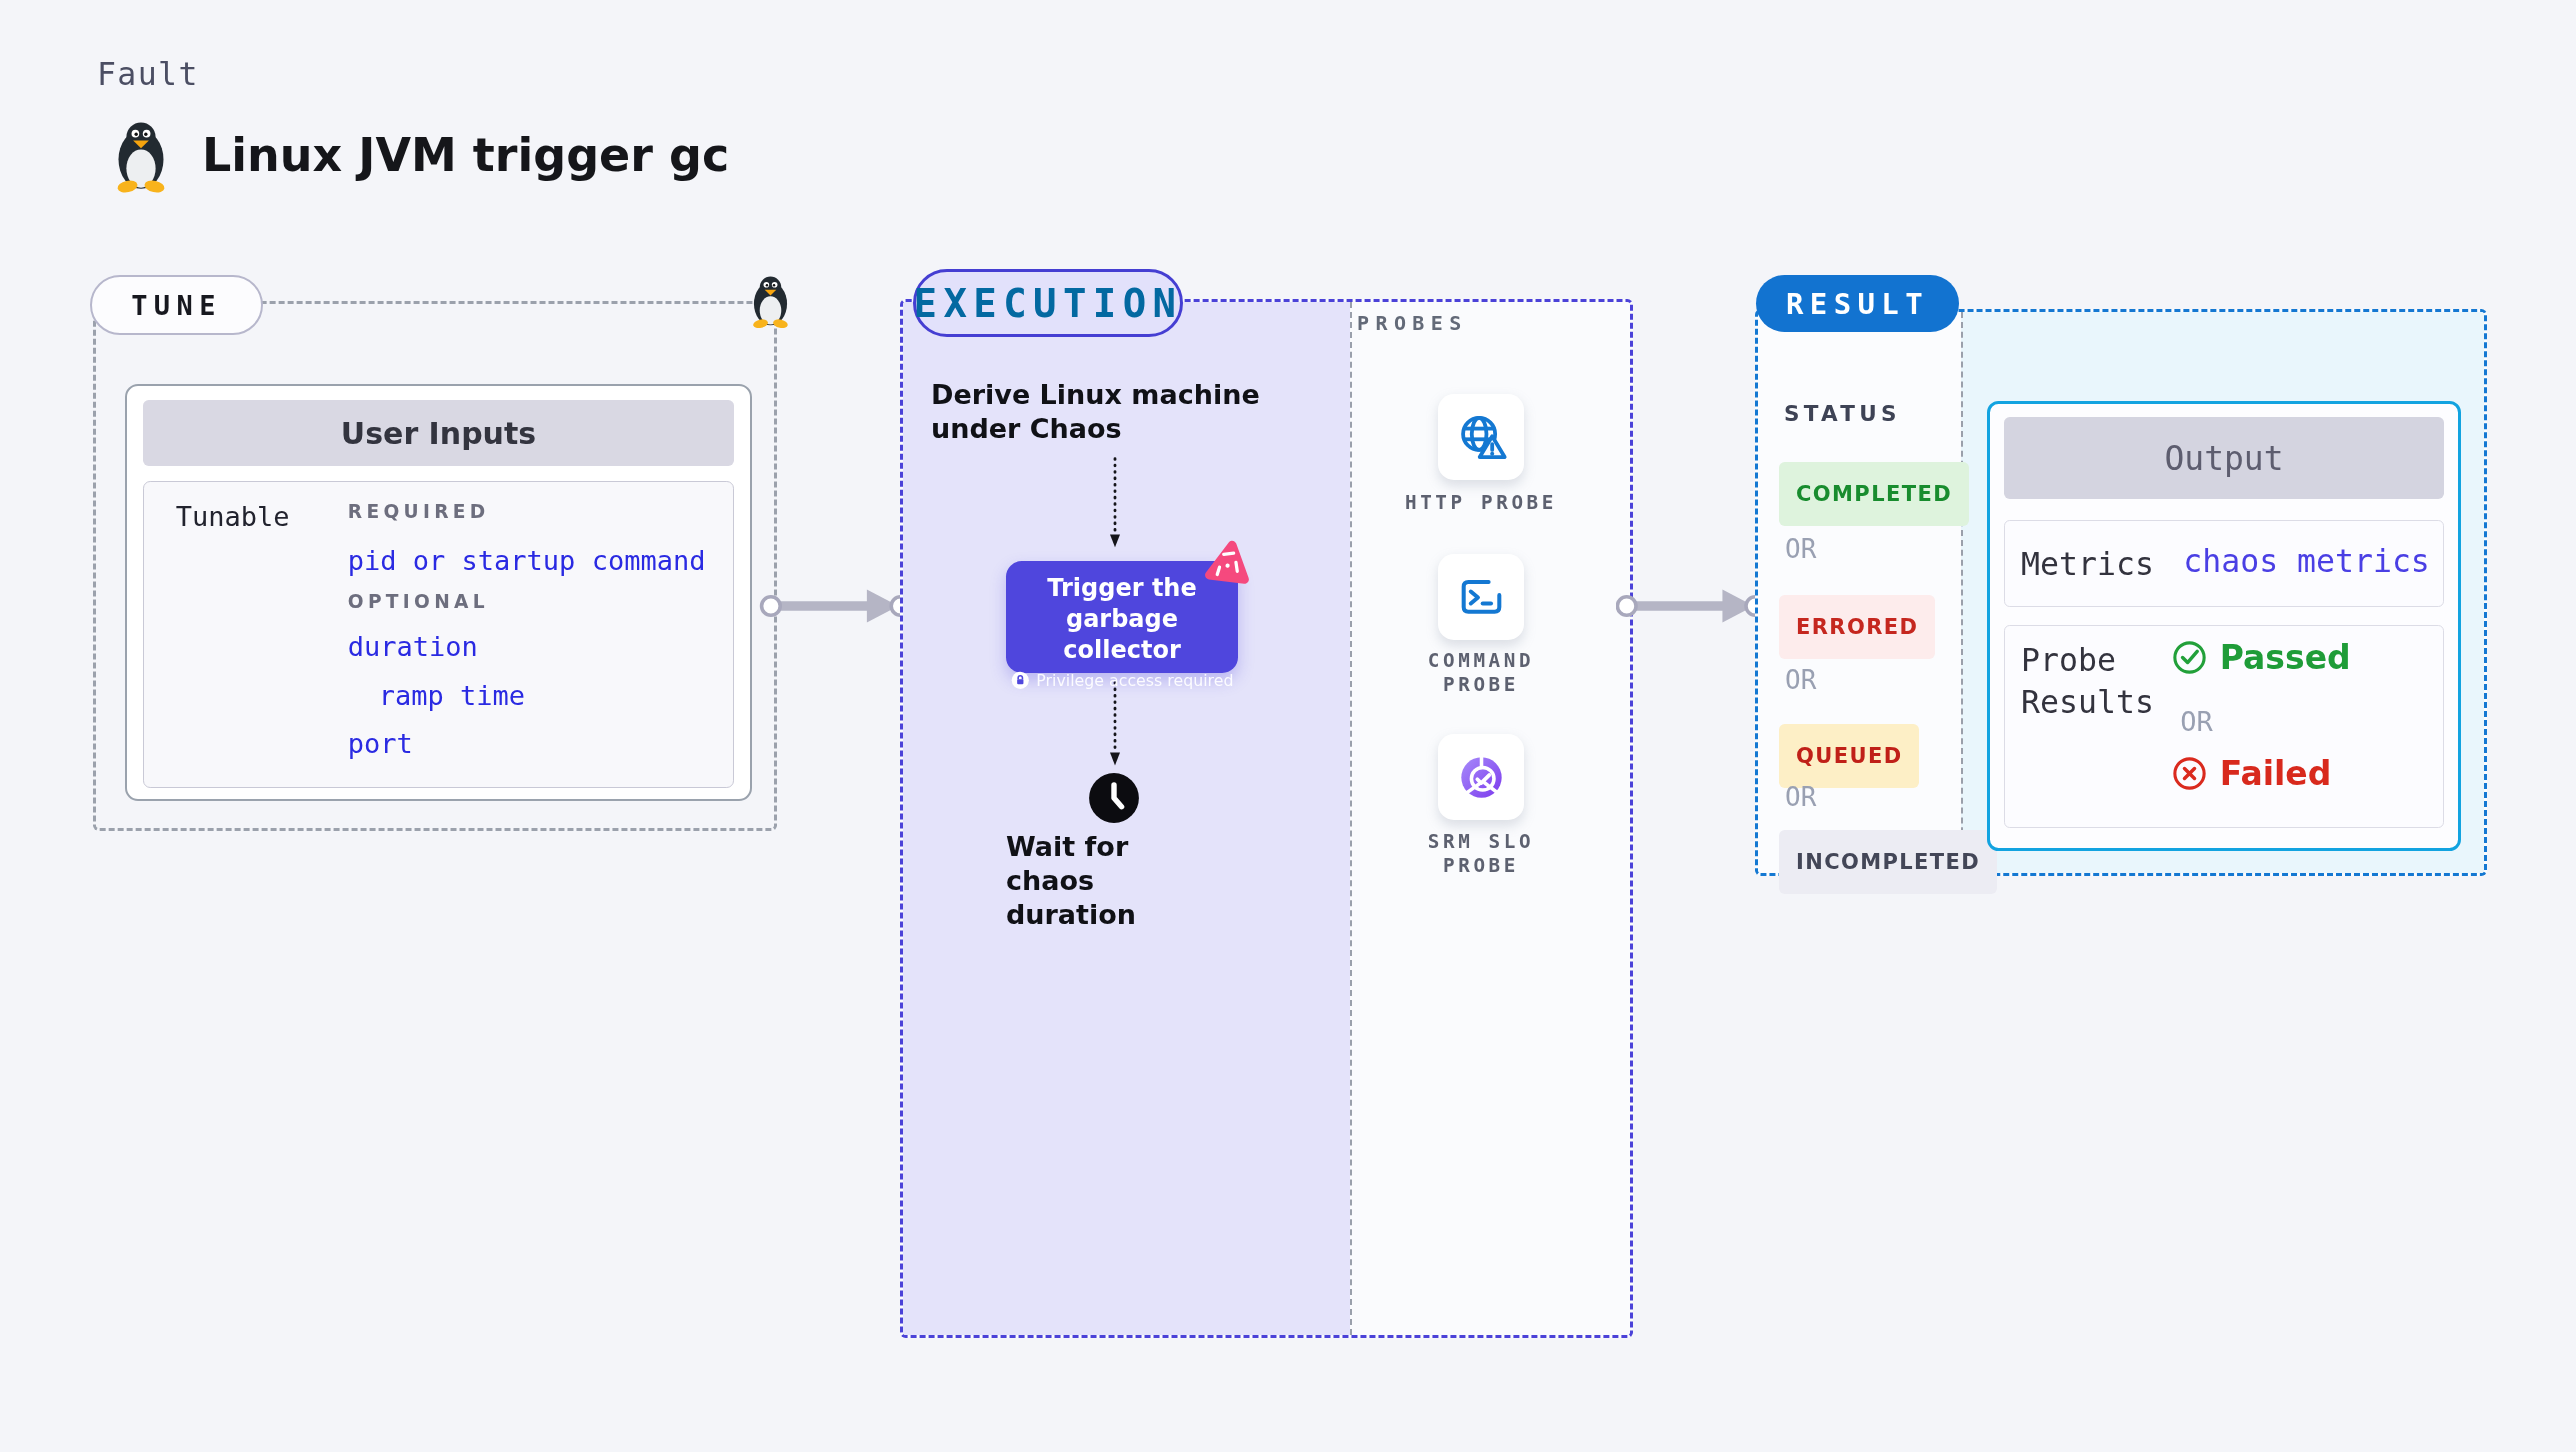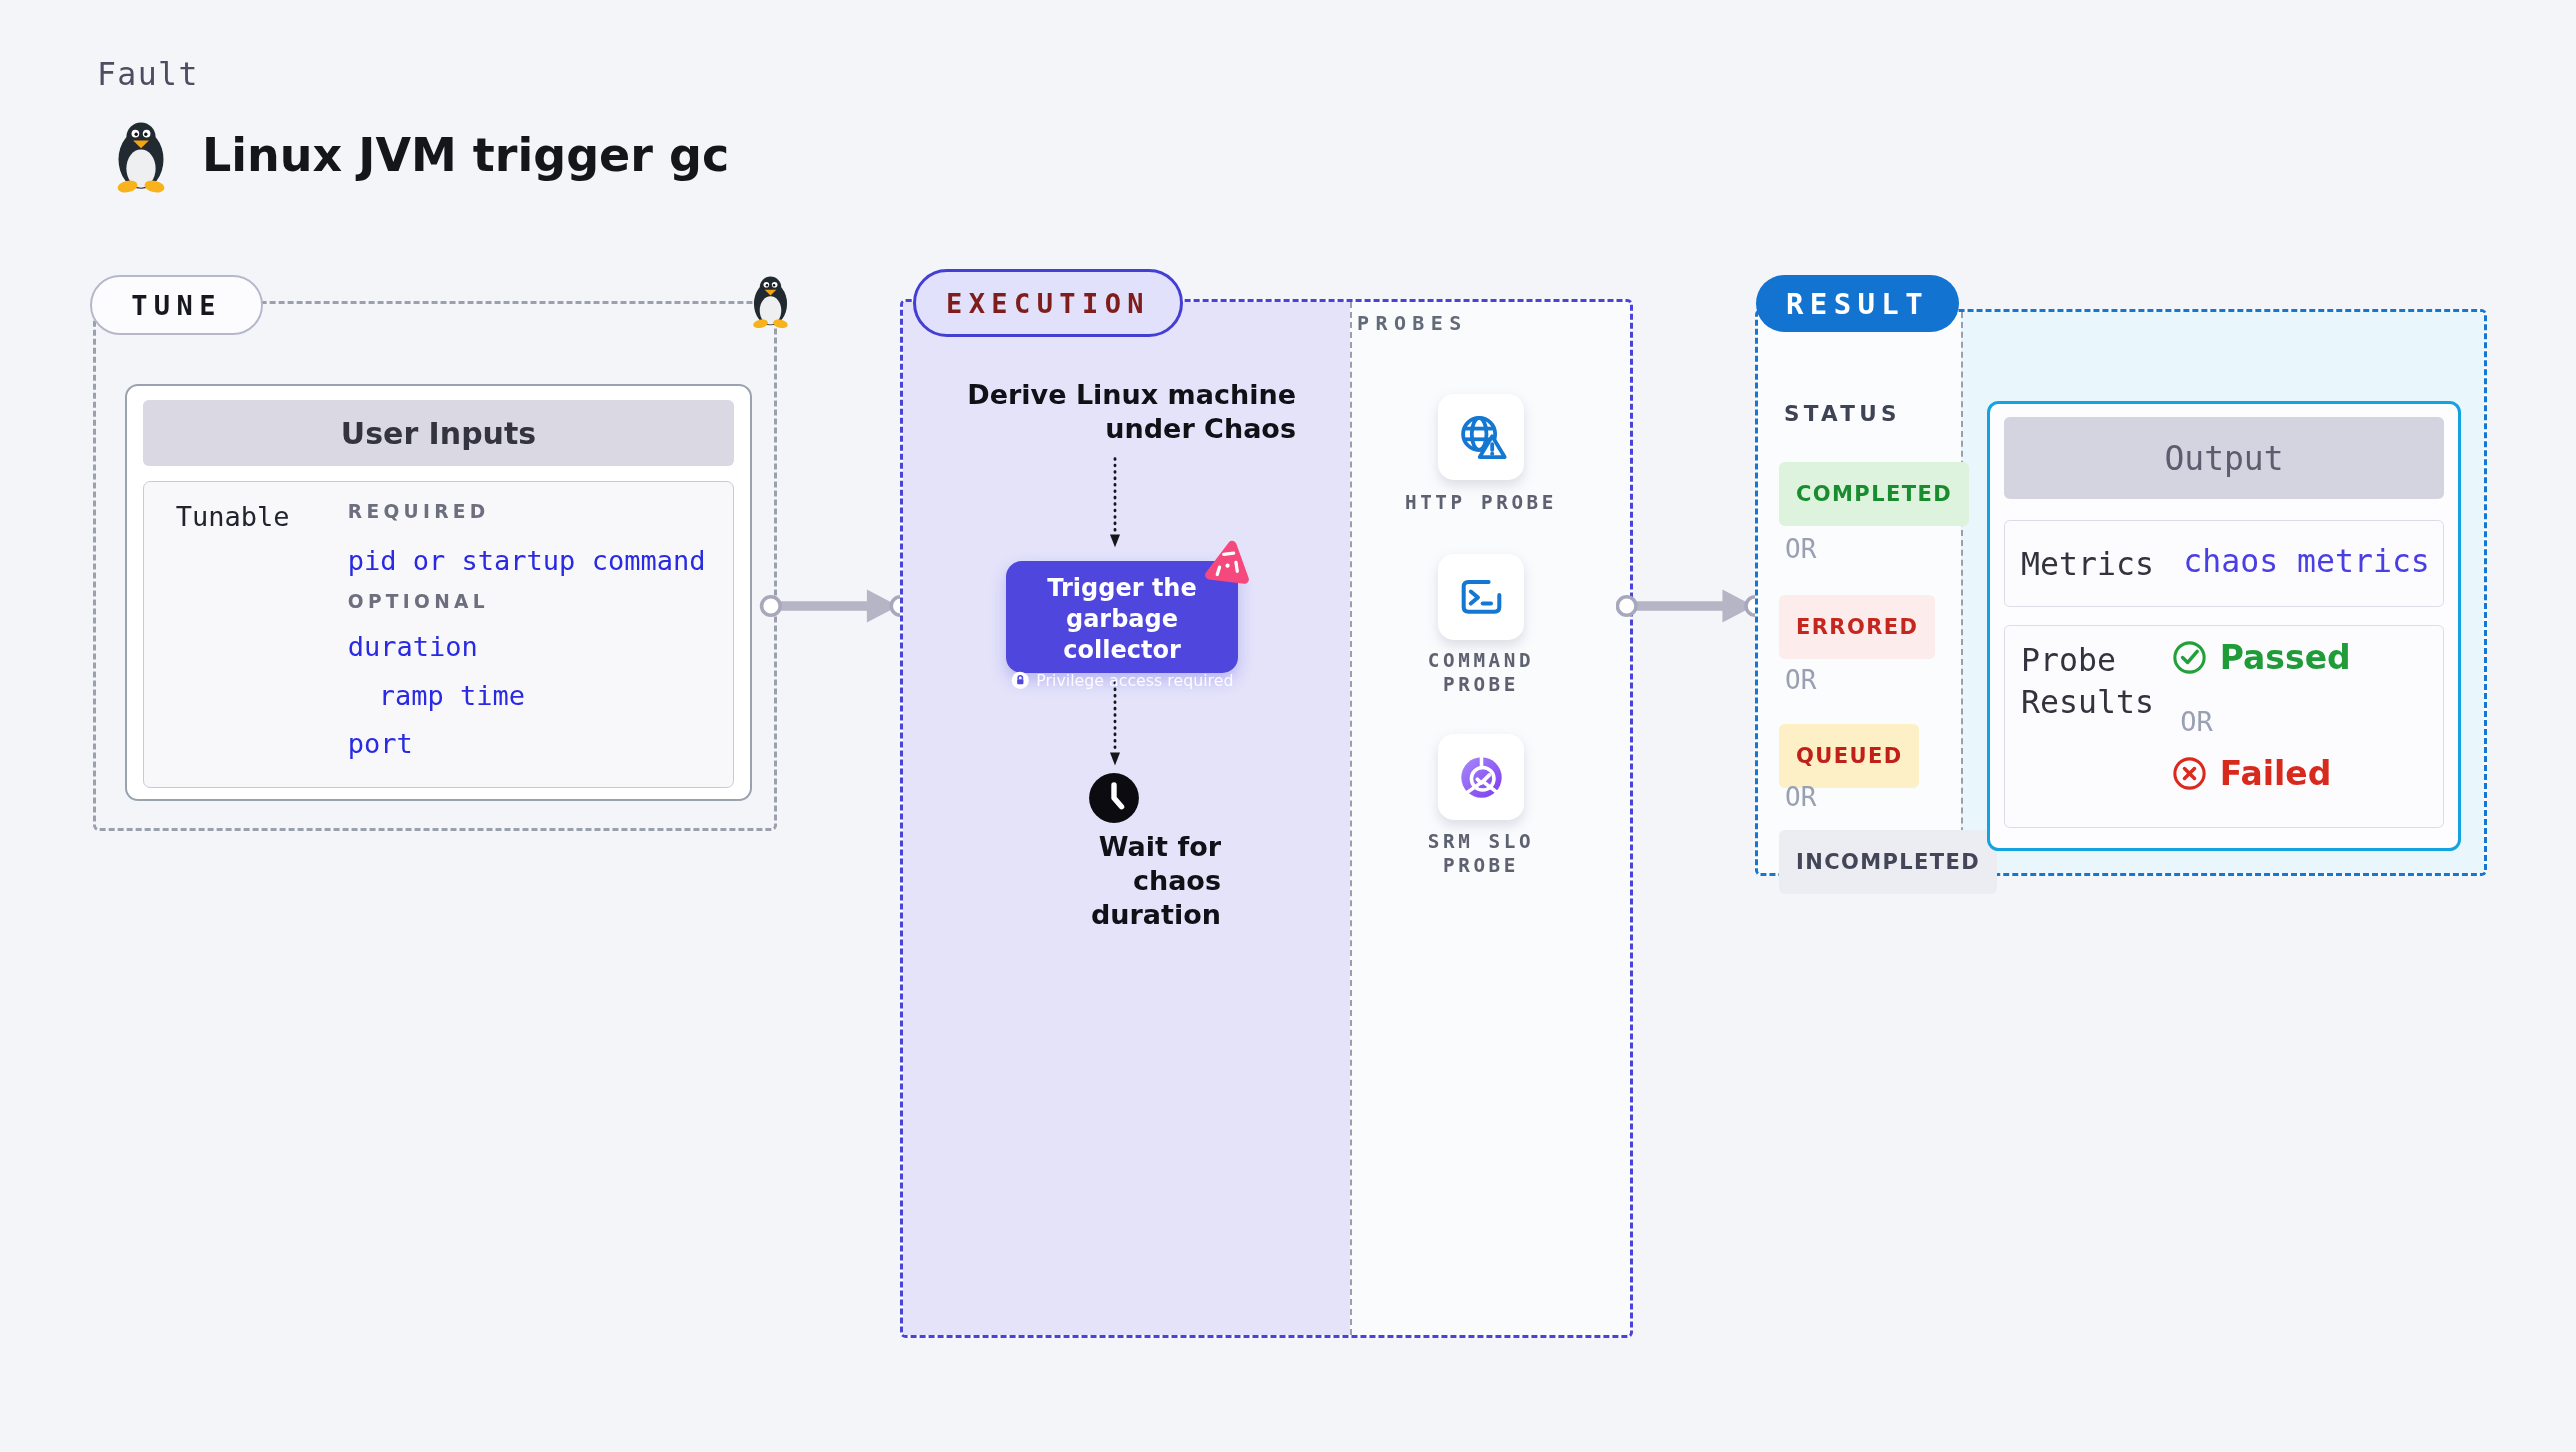--- a/index.html
+++ b/index.html
@@ -25,40 +25,40 @@
   .result-fill{left:203px;top:0;right:0;height:100%;background:#e9f6fc;}
   .result-sep{left:203px;top:0;height:100%;border-left:2.1px dashed #9aa0ab;}
 
   
   .pill{display:flex;align-items:center;justify-content:center;
         font-family:"DejaVu Sans Mono",monospace;font-weight:bold;letter-spacing:6.4px;
         border-radius:34px;z-index:5;}
   .tune-pill{left:90px;top:275px;width:169px;height:56px;background:#fcfcfe;
              border:2.9px solid #b7b7cc;color:#17181f;font-size:27px;}
   .exec-pill{left:913px;top:269px;width:264px;height:62px;background:#e2e1fb;
-             border:3.6px solid #453ed2;color:#7f1d1d;font-size:27px;}
+             border:3.6px solid #453ed2;color:#0369a1;font-size:39px;}
   .result-pill{left:1756px;top:275px;width:203px;height:57px;background:#1273d0;
                color:#ffffff;font-size:29px;}
 
   .corner-penguin{left:744px;top:271px;width:53px;height:59px;z-index:6;}
 
   
   .ui-card{left:125px;top:384px;width:623px;height:413px;background:#ffffff;
            border:2.9px solid #9aa2ad;border-radius:13px;}
   .ui-header{left:15.8px;top:14.3px;right:15.8px;height:66px;background:#d9d8e3;border-radius:5.7px;
              display:flex;align-items:center;justify-content:center;
              font-size:30px;font-weight:bold;color:#33343f;}
   .ui-body{left:15.8px;top:95px;right:15.8px;bottom:11.5px;background:#f8f8fb;
            border:1.4px solid #c9c9d6;border-radius:7.2px;}
   .ui-rowlabel{left:32px;top:19.3px;font-size:27px;color:#22232e;}
   .ui-sec{left:204px;font-size:18.6px;color:#6d6e7e;letter-spacing:4.3px;font-weight:bold;}
   .ui-item{left:204px;font-size:27px;color:#2a2ae2;}
 
   
-  .step-text{font-weight:bold;color:#101116;font-size:27px;line-height:34px;text-align:right;}
+  .step-text{font-weight:bold;color:#101116;font-size:27px;line-height:34px;text-align:left;}
   .derive-text{left:931px;top:378px;width:365px;}
   .wait-text{left:1006px;top:830px;width:215px;}
   .trigger-box{left:1006px;top:561px;width:232px;height:112px;background:#4f46dd;
                border-radius:15.8px;box-shadow:0 7.2px 15.8px rgba(79,70,221,.28);z-index:2;}
   .trigger-title{margin-top:11.5px;text-align:center;color:#ffffff;font-weight:bold;
                  font-size:24px;line-height:31px;}
   .trigger-priv{margin-top:5.7px;display:flex;align-items:center;justify-content:center;gap:7.2px;
                 color:rgba(255,255,255,.92);font-size:15.8px;}
   .chaos-icon{left:1206px;top:540px;width:46px;height:46px;transform:rotate(10deg);z-index:3;}
   .clock-icon{left:1088px;top:772px;width:52px;height:52px;}

